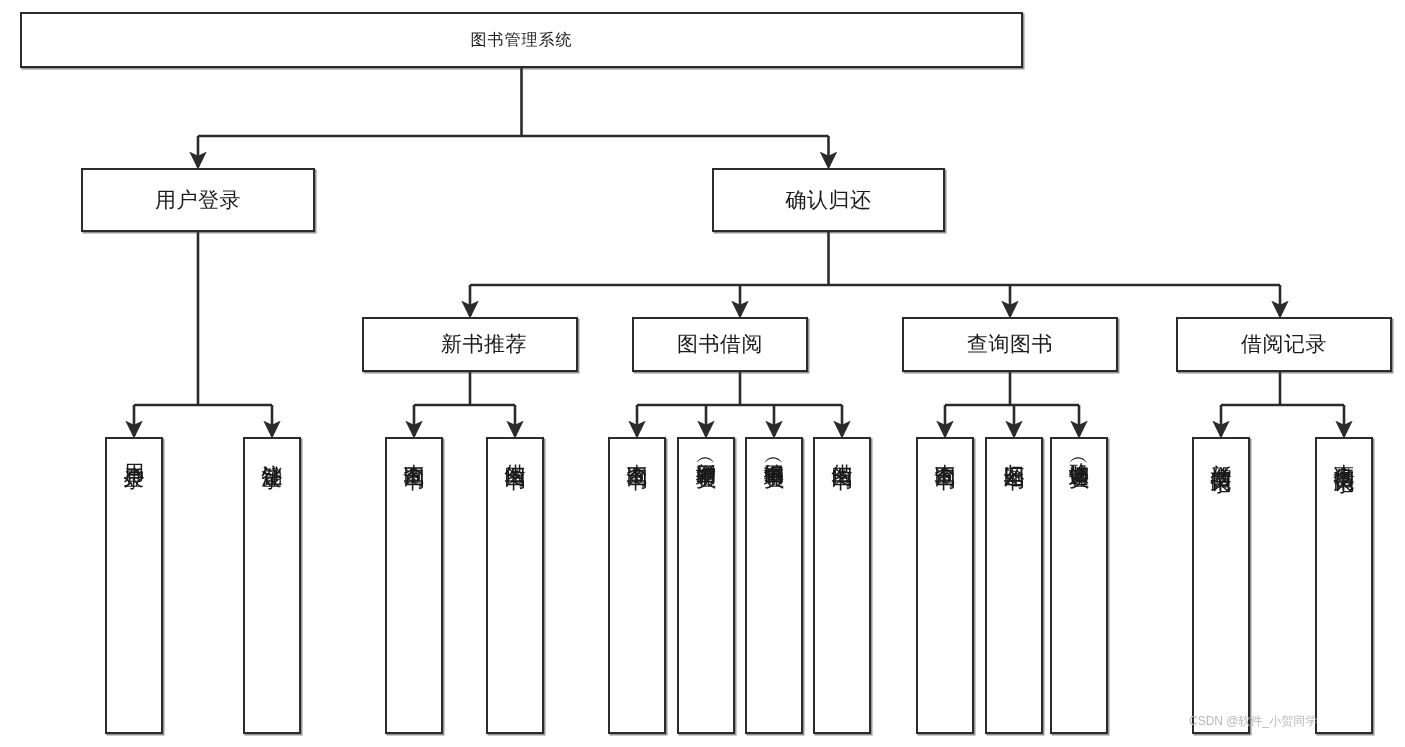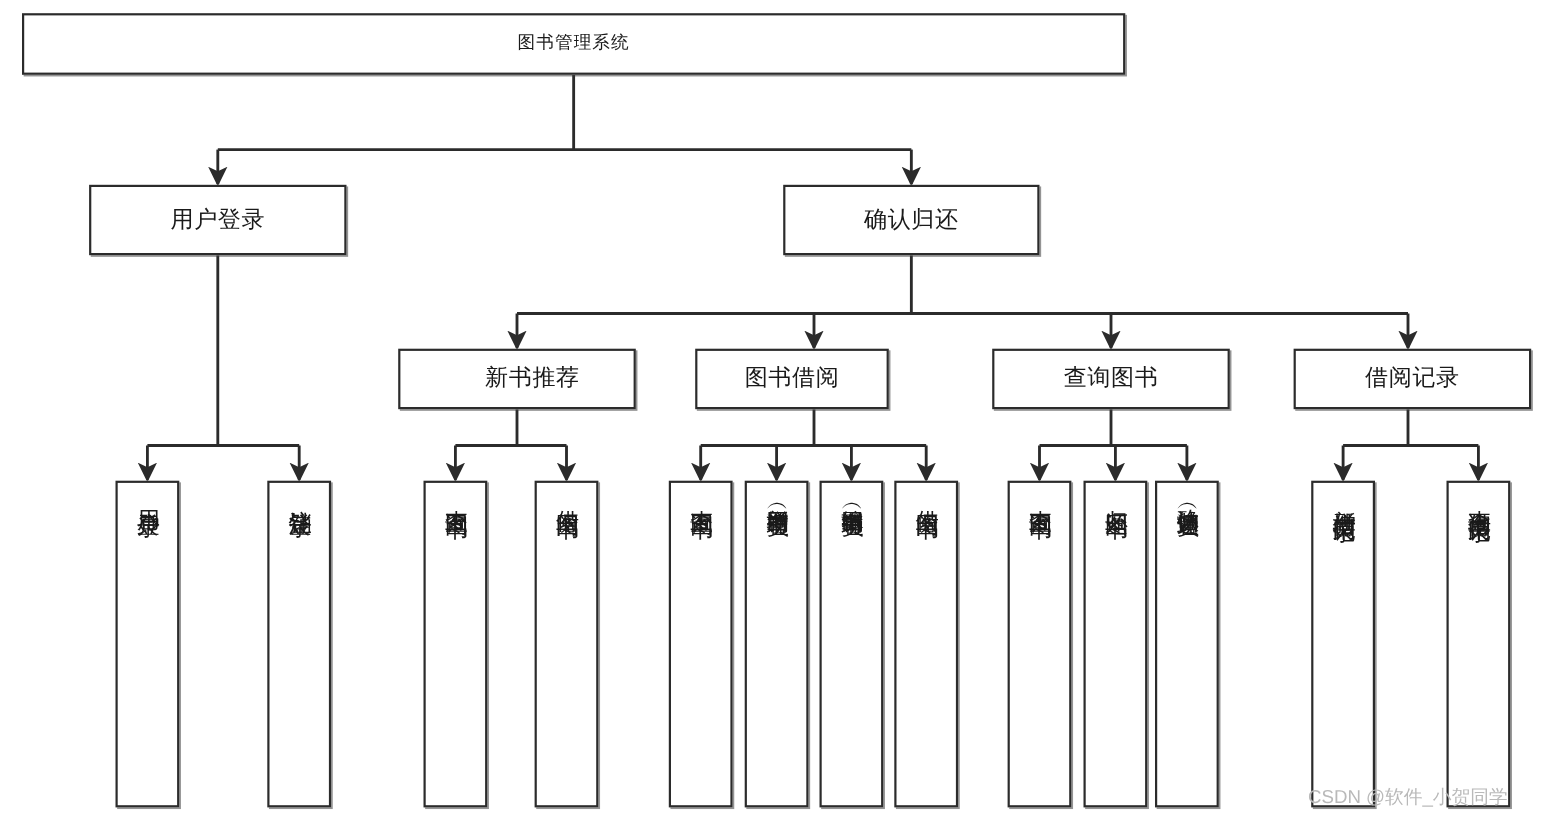--- a/index.html
+++ b/index.html
@@ -68,21 +68,21 @@
     white-space: nowrap;
   }
   .node.v.tall-text .node-label {
     font-size: 20px;
     letter-spacing: 1px;
   }
   .watermark {
     position: absolute;
     left: 1189px;
     top: 713px;
-    font-size: 17px;
+    font-size: 12px;
     color: #b9b9b9;
     white-space: nowrap;
     z-index: 5;
     font-family: "Liberation Sans", "DejaVu Sans", sans-serif;
   }
 </style>
 </head>
 <body>
 
 <div id="diagram">

